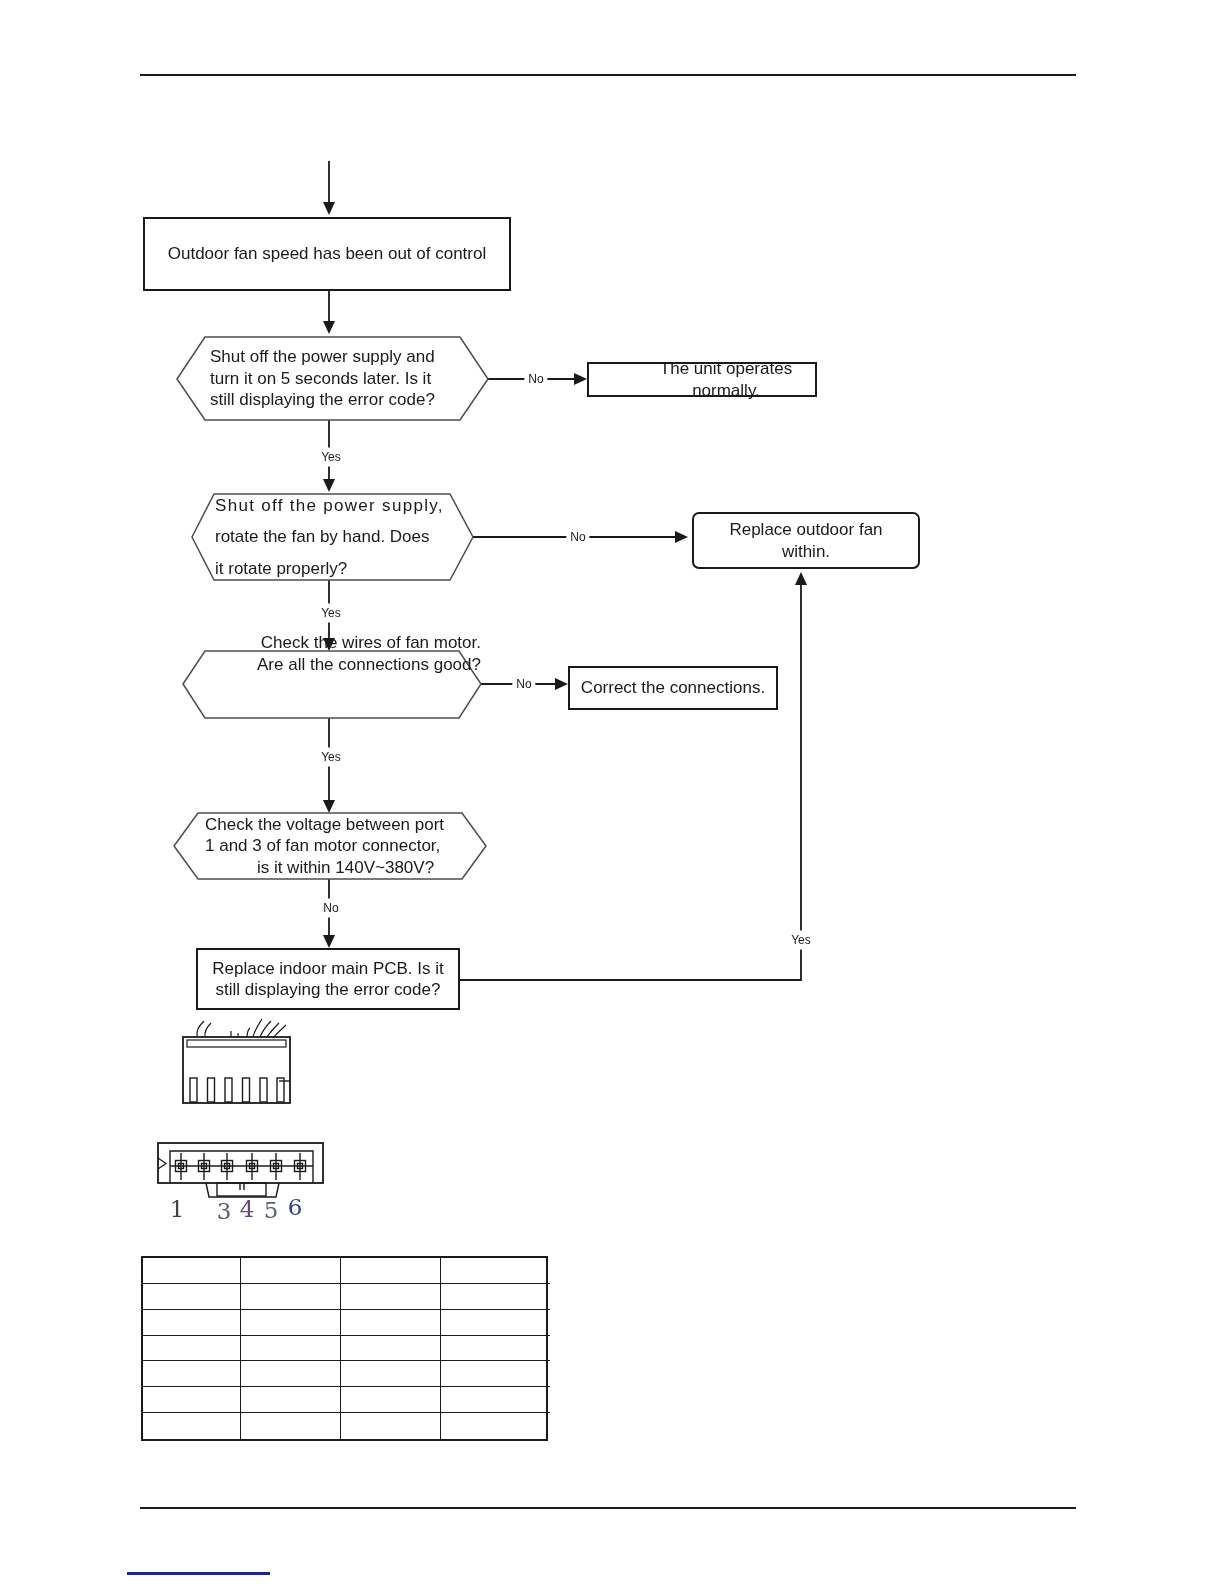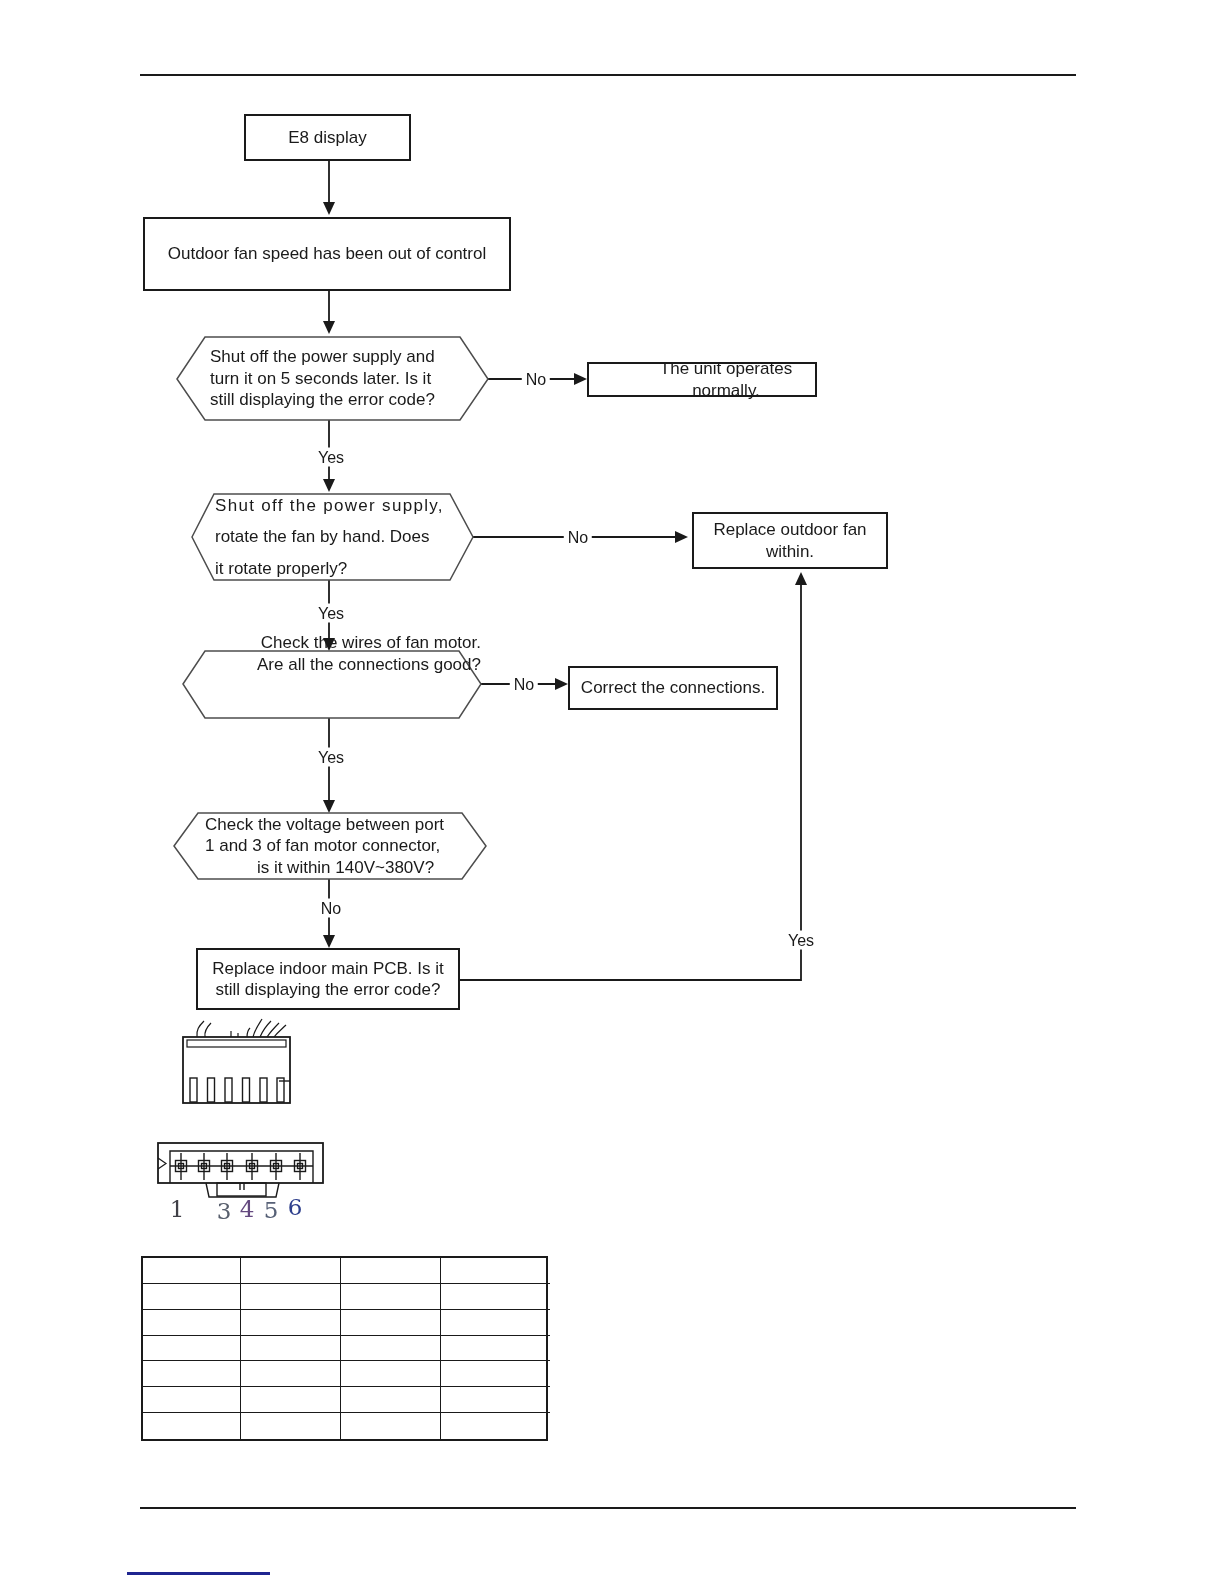--- a/index.html
+++ b/index.html
@@ -8,32 +8,32 @@
   .overlay{position:absolute;left:0;top:0;width:1224px;height:1584px;}
   .rule{position:absolute;background:#1a1a1a;}
   .rule.top{left:140px;top:74px;width:936px;height:2px;}
   .rule.bottom{left:140px;top:1507px;width:936px;height:2px;}
   .link-line{position:absolute;left:127px;top:1572px;width:143px;height:3px;}
   .node{position:absolute;box-sizing:border-box;font-size:17px;line-height:21.5px;}
   .rect{border:2px solid #1a1a1a;background:#fff;display:flex;align-items:center;justify-content:center;text-align:center;}
   .box-e8{left:244px;top:114px;width:167px;height:47px;}
   .box-outdoor{left:143px;top:217px;width:368px;height:74px;border-width:2.5px;}
   .box-normal{left:587px;top:362px;width:230px;height:35px;padding-left:48px;}
-  .box-replace-fan{left:692px;top:512px;width:196px;height:57px;}
+  .box-replace-fan{left:692px;top:512px;width:228px;height:57px;border-radius:7px;}
   .box-correct{left:568px;top:666px;width:210px;height:44px;}
   .box-pcb{left:196px;top:948px;width:264px;height:62px;}
   .hex-text{position:absolute;box-sizing:border-box;display:flex;flex-direction:column;justify-content:center;background:transparent;}
   .hex1{left:177px;top:337px;width:311px;height:83px;padding-left:33px;}
   .hex2{left:192px;top:494px;width:281px;height:86px;padding-left:23px;gap:10px;}
   .hex2 .l1{letter-spacing:1.3px;}
   .hex3{left:183px;top:620px;width:298px;height:67px;padding-left:25px;align-items:flex-end;}
   .hex4{left:174px;top:813px;width:312px;height:66px;padding-left:31px;}
   .hex4 .l3{text-align:center;}
   .edge-label{position:absolute;transform:translate(-50%,-50%);background:#fff;
-              padding:0 4px;font-size:16px;line-height:19px;}
+              padding:0 4px;font-size:12px;line-height:19px;}
   .lbl-no1{left:536px;top:379px;}
   .lbl-yes1{left:331px;top:457px;}
   .lbl-no2{left:578px;top:537px;}
   .lbl-yes2{left:331px;top:613px;}
   .lbl-no3{left:524px;top:684px;}
   .lbl-yes3{left:331px;top:757px;}
   .lbl-no4{left:331px;top:908px;}
   .lbl-yes4{left:801px;top:940px;}
   .flow-table{position:absolute;left:141px;top:1256px;width:407px;height:185px;
               display:grid;grid-template-columns:98px 100px 100px 109px;
@@ -148,23 +148,20 @@
         <rect x="217" y="1183" width="49" height="13"></rect>
         <path d="M240,1183 V1190 M244,1183 V1190"></path>
       </g>
     </g>
   </svg>
 
   <div class="rule top"></div>
   <div class="rule bottom"></div>
   <div class="link-line" id="linkLine" style="background: rgb(31, 37, 144);"></div>
 
-  <div class="node rect box-e8">
-    <span>E8 display</span>
-  </div>
   <div class="node rect box-outdoor">
     <span>Outdoor fan speed has been out of control</span>
   </div>
   <div class="node rect box-normal">
     <span>The unit operates normally.</span>
   </div>
   <div class="node rect box-replace-fan">
     <span>
         <span style="display:block">Replace outdoor fan</span>
         <span style="display:block">within.</span>

